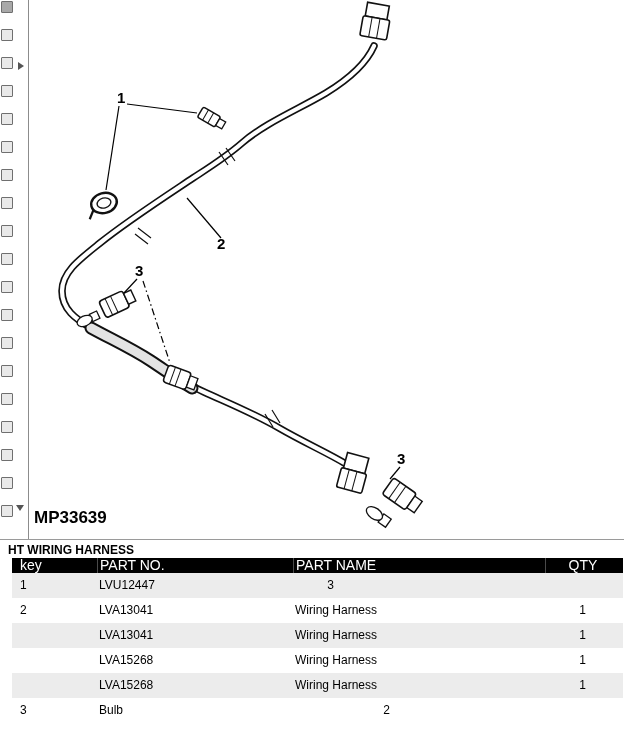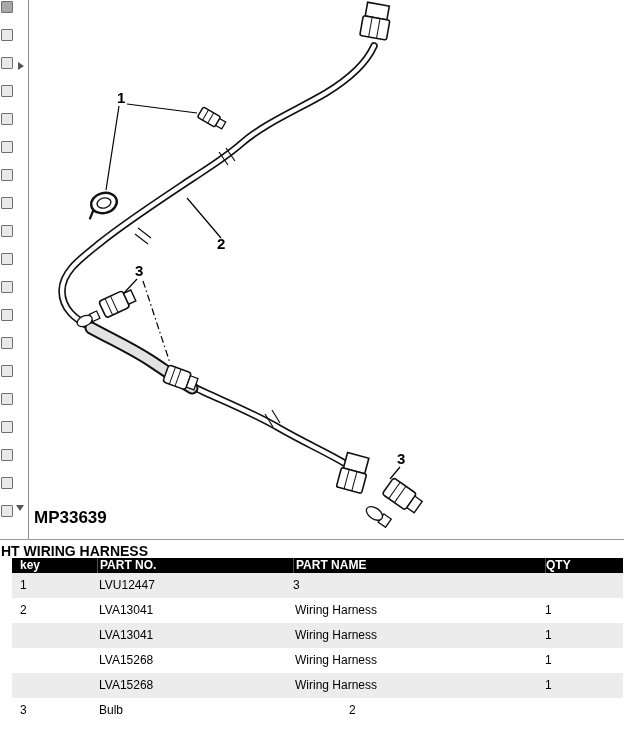--- a/index.html
+++ b/index.html
@@ -17,30 +17,30 @@
   .thumb.sel { background:#a8a8a8; }
   .arrow-right { position:absolute; left:18px; top:62px; width:0; height:0;
     border-top:4px solid transparent; border-bottom:4px solid transparent; border-left:6px solid #555; }
   .arrow-down { position:absolute; left:16px; top:505px; width:0; height:0;
     border-left:4px solid transparent; border-right:4px solid transparent; border-top:6px solid #555; }
   
   .diagram { flex:1; position:relative; background:#fff; }
   .callout { font-family:"Liberation Sans", sans-serif; font-size:15px; font-weight:bold; fill:#000; }
   .plate   { font-family:"Liberation Sans", sans-serif; font-size:17px; font-weight:bold; fill:#000; }
   
-  .parts-title { font-size:14px; font-weight:bold; padding:3px 0 2px 1px; height:18px; }
+  .parts-title { font-size:12px; font-weight:bold; padding:3px 0 2px 1px; height:18px;margin-left:7px; }
   .ptable { margin-left:12px; width:611px; font-size:12px; }
-  .thead { display:flex; background:#000; color:#fff; font-weight:bold; font-size:12px; height:15px; line-height:15px; }
+  .thead { display:flex; background:#000; color:#fff; font-weight:normal; font-size:14px; height:15px; line-height:15px; }
   .thead > div + div { border-left:1px solid #4a4a4a; }
   .trow { display:flex; height:25px; line-height:25px; background:#fff; }
   .trow.stripe { background:#ececec; }
   .c-key   { width:85px;  padding-left:8px; }
   .c-pno   { width:196px; padding-left:2px; }
   .c-pname { width:252px; padding-left:2px; }
-  .c-qty   { width:66px;  text-align:left; padding-right:3px; }
+  .c-qty   { width:66px;  text-align:center; padding-right:3px;padding-left:12px; }
   .hl { background:#d6d6d6; outline:1px dotted #7a7a7a; padding:0 2px; }
 </style>
 </head>
 <body>
 
 <div class="top">
 
   <div class="rail">
     <div class="thumbs">
         <div class="thumb sel"></div>

